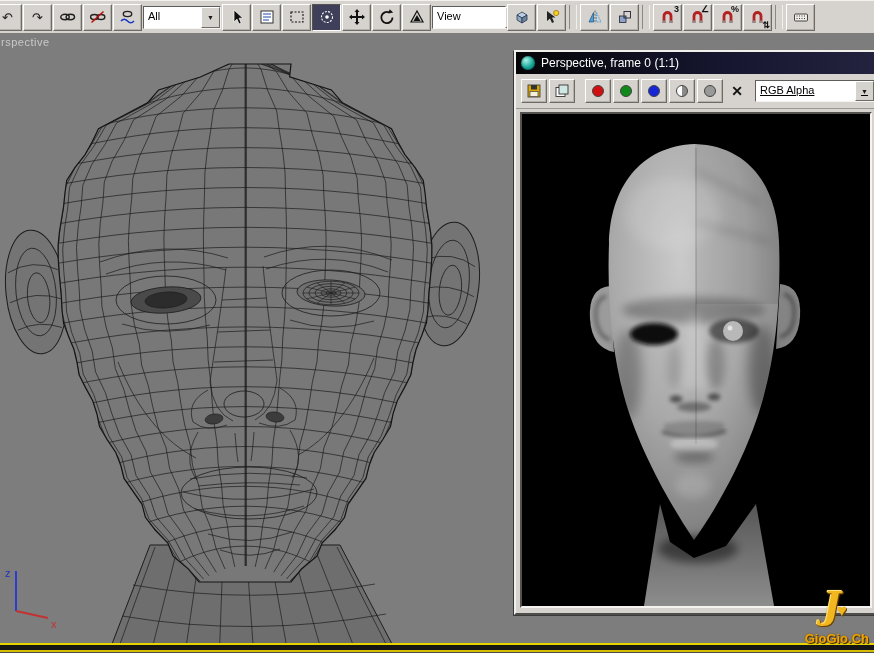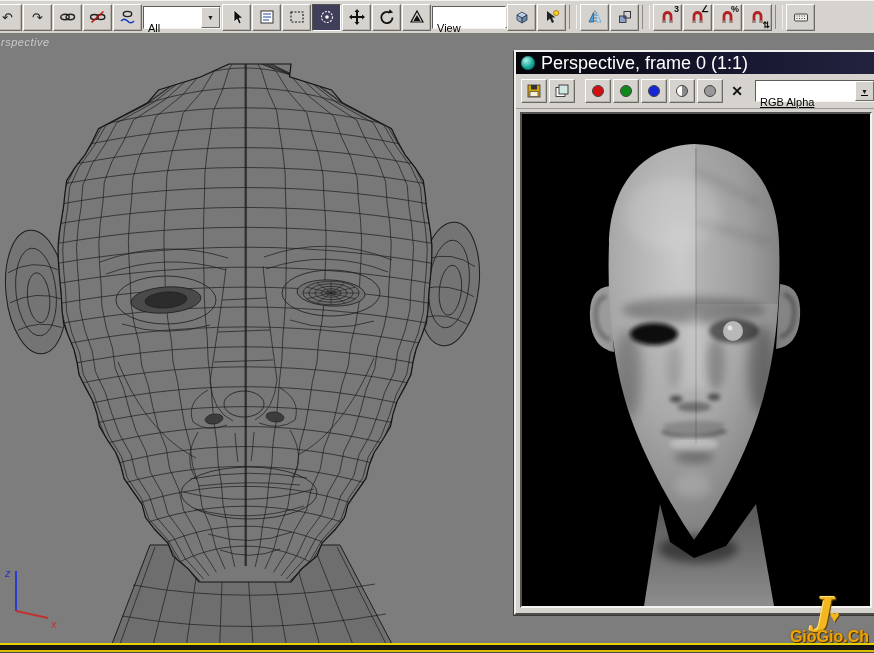--- a/index.html
+++ b/index.html
@@ -14,46 +14,46 @@
     border-color:#ffffff #6d6b66 #6d6b66 #ffffff;box-shadow:inset -1px -1px 0 #b4b1aa;
     display:flex;align-items:center;justify-content:center;position:relative;color:#222;}
   .tb-btn.pressed{border-color:#55534f #ffffff #ffffff #55534f;background:#3f3f5a;
     box-shadow:none;color:#fff;}
   .tb-btn .glyph{font-size:13px;line-height:1;}
   .tb-sep{width:6px;height:24px;flex:0 0 auto;border-left:1px solid #8b8983;
     border-right:1px solid #f2f0ec;margin:0 2px;}
   .tb-spacer{width:58px;flex:0 0 auto;}
   .tb-select{height:21px;background:#ffffff;border:1px solid;border-color:#5f5d59 #f6f4f0 #f6f4f0 #5f5d59;
     display:flex;align-items:stretch;font-size:11px;flex:0 0 auto;}
-  .tb-select .val{padding:15px 4px 0 4px;color:#000;}
+  .tb-select .val{padding:3px 4px 0 4px;color:#000;}
   .tb-select .dd{width:17px;background:#d6d3ce;border:1px solid;
     border-color:#ffffff #6d6b66 #6d6b66 #ffffff;display:flex;align-items:center;justify-content:center;
     font-size:7px;color:#1a1a1a;margin:0;}
   .w74{width:76px;} .w72{width:72px;gap:40px;}
   .snap-sup{position:absolute;top:0px;right:2px;font-size:9px;font-weight:bold;color:#101010;line-height:1;}
   .snap-sub{position:absolute;bottom:0px;right:1px;font-size:9px;font-weight:bold;color:#101010;line-height:1;}
   .cut-left{margin-left:-9px;}
 
   
-  .viewport{position:absolute;left:0;top:31px;width:874px;height:612px;background:#7d7d7d;z-index:1;font-style:italic;}
+  .viewport{position:absolute;left:0;top:31px;width:874px;height:612px;background:#7d7d7d;z-index:1;}
   #wire{position:absolute;left:0;top:0;}
   .viewport-label{position:absolute;left:1px;top:5px;color:#c9c9c9;font-size:11px;
     letter-spacing:0.5px;z-index:5;}
   .axis-gizmo{position:absolute;left:2px;bottom:14px;z-index:5;}
 
   
   .render-window{position:absolute;left:514px;top:50px;width:360px;height:561px;background:#d6d3ce;
     border:2px solid;border-color:#f2f0ec #4f4d49 #4f4d49 #f2f0ec;box-shadow:-1px 1px 0 #3a3a3a;
     z-index:30;display:flex;flex-direction:column;}
   .rw-titlebar{height:22px;flex:0 0 auto;background:linear-gradient(90deg,#050508,#15152e 55%,#23233f);
     display:flex;align-items:center;gap:6px;padding:0 5px;}
   .rw-icon{width:14px;height:14px;flex:0 0 auto;border-radius:50%;
     background:radial-gradient(circle at 35% 30%,#a8f4e6,#18a89a 55%,#0a6b62);
     box-shadow:inset 0 0 2px #033;}
-  .rw-title{color:#ffffff;font-size:18px;white-space:nowrap;}
+  .rw-title{color:#ffffff;font-size:12px;white-space:nowrap;}
   .rw-toolbar{height:30px;flex:0 0 auto;display:flex;align-items:center;gap:2px;
     padding:2px 5px;background:#d6d3ce;border-bottom:1px solid #9a9892;}
   .rw-btn{width:24px;height:22px;flex:0 0 auto;background:#d6d3ce;border:1px solid;
     border-color:#ffffff #6d6b66 #6d6b66 #ffffff;box-shadow:inset -1px -1px 0 #b4b1aa;
     display:flex;align-items:center;justify-content:center;}
   .chan-dot{width:10px;height:10px;border-radius:50%;border:1px solid #444;}
   .dot-red{background:#d01010;} .dot-green{background:#0f8a1a;} .dot-blue{background:#1626d6;}
   .dot-mono{background:linear-gradient(90deg,#ffffff 50%,#8a8a8a 50%);}
   .dot-alpha{background:#999999;}
   .rw-x{font-size:14px;font-weight:bold;color:#111;background:none;border:none;box-shadow:none;}
@@ -65,21 +65,21 @@
   
   .bottom-strip{position:absolute;left:0;right:0;bottom:0;height:10px;z-index:35;
     background:linear-gradient(to bottom,#e8d200 0,#e8d200 2px,#161616 2px,#161616 7px,
       #d6bc00 7px,#d6bc00 9px,#4a4a4a 9px);}
   .watermark{position:absolute;right:5px;bottom:8px;z-index:50;text-align:center;line-height:1;}
   .wm-mark{height:36px;}
   .wm-j{font-family:"DejaVu Serif",serif;font-style:italic;font-weight:bold;font-size:38px;
     color:#f2b61e;text-shadow:1px 1px 0 #6b4400,-1px -1px 0 #ffe27a,0 0 3px #8a5c00;}
   .wm-heart{font-size:17px;color:#f2b61e;position:relative;top:-2px;left:-4px;
     text-shadow:1px 1px 0 #6b4400;}
-  .wm-caption{font-size:16px;font-weight:bold;color:#f0a500;margin-top:1px;
+  .wm-caption{font-size:13px;font-weight:bold;color:#f0a500;margin-top:10px;
     text-shadow:1px 1px 0 #4a3000,0 0 2px #7a5200;}
 </style>
 </head>
 <body>
 
 <div class="screen">
 
   <div class="main-toolbar">
     <div class="tb-btn cut-left">
       <span class="glyph">↶</span>

